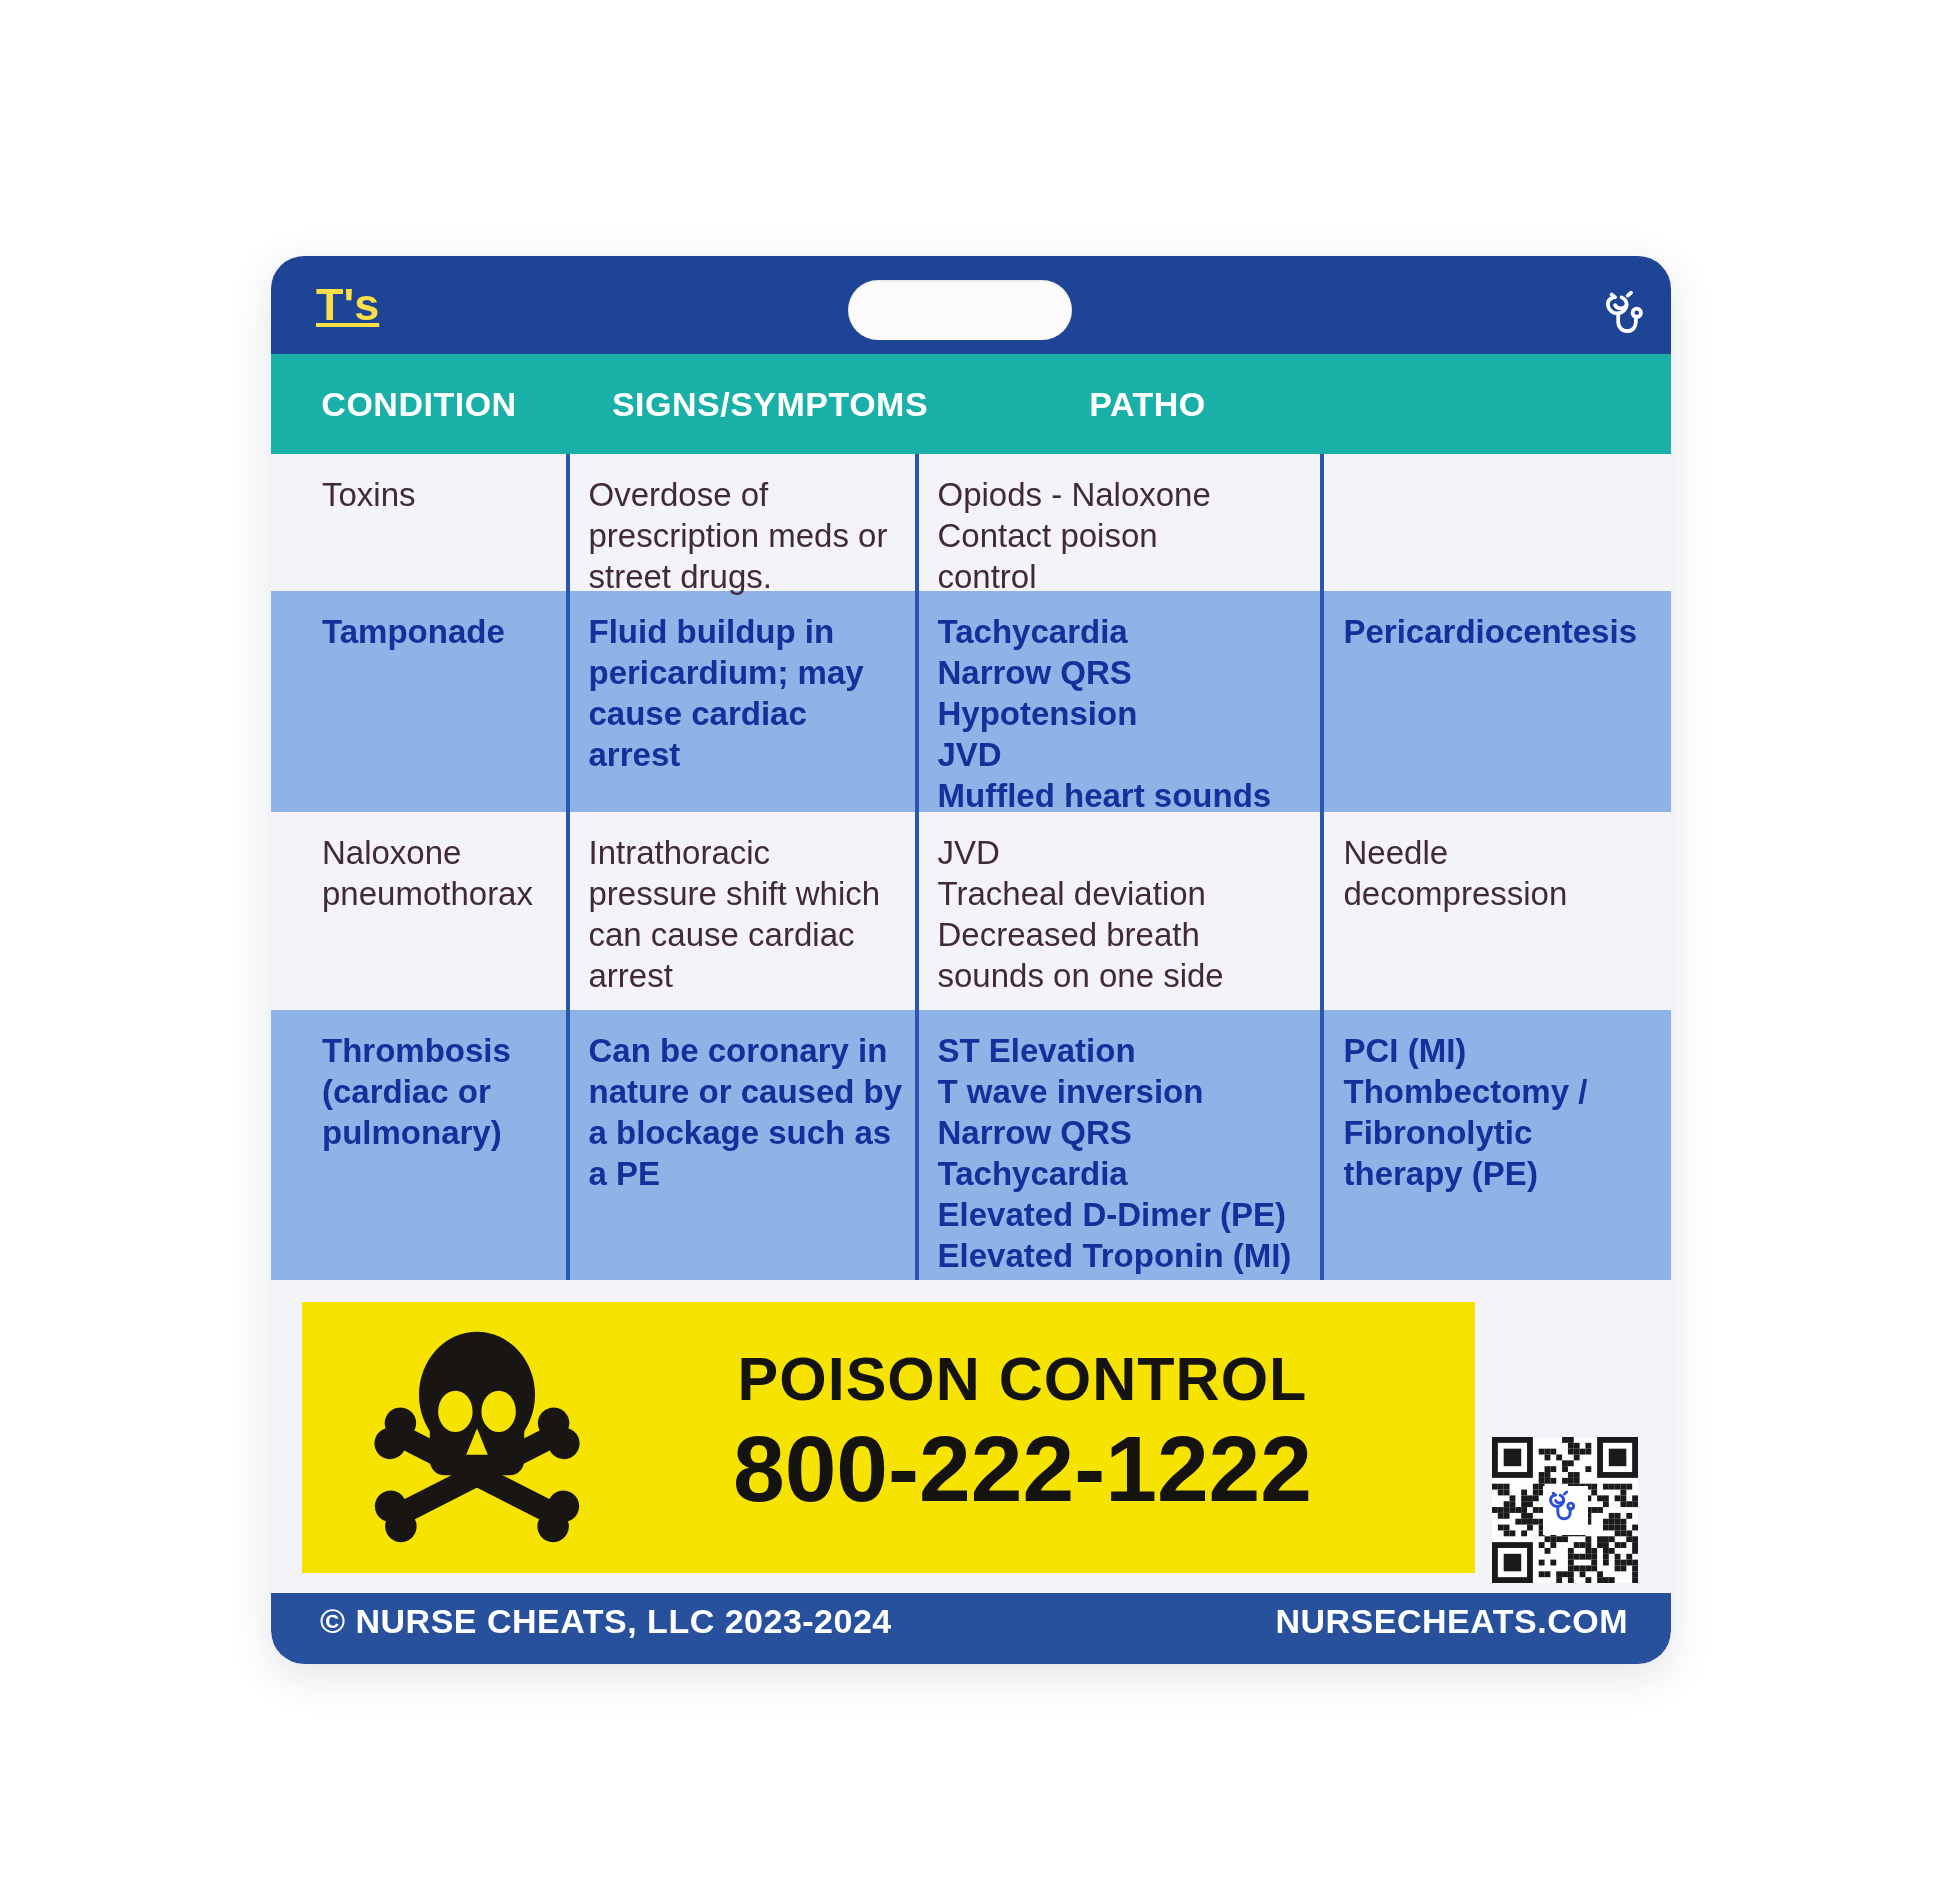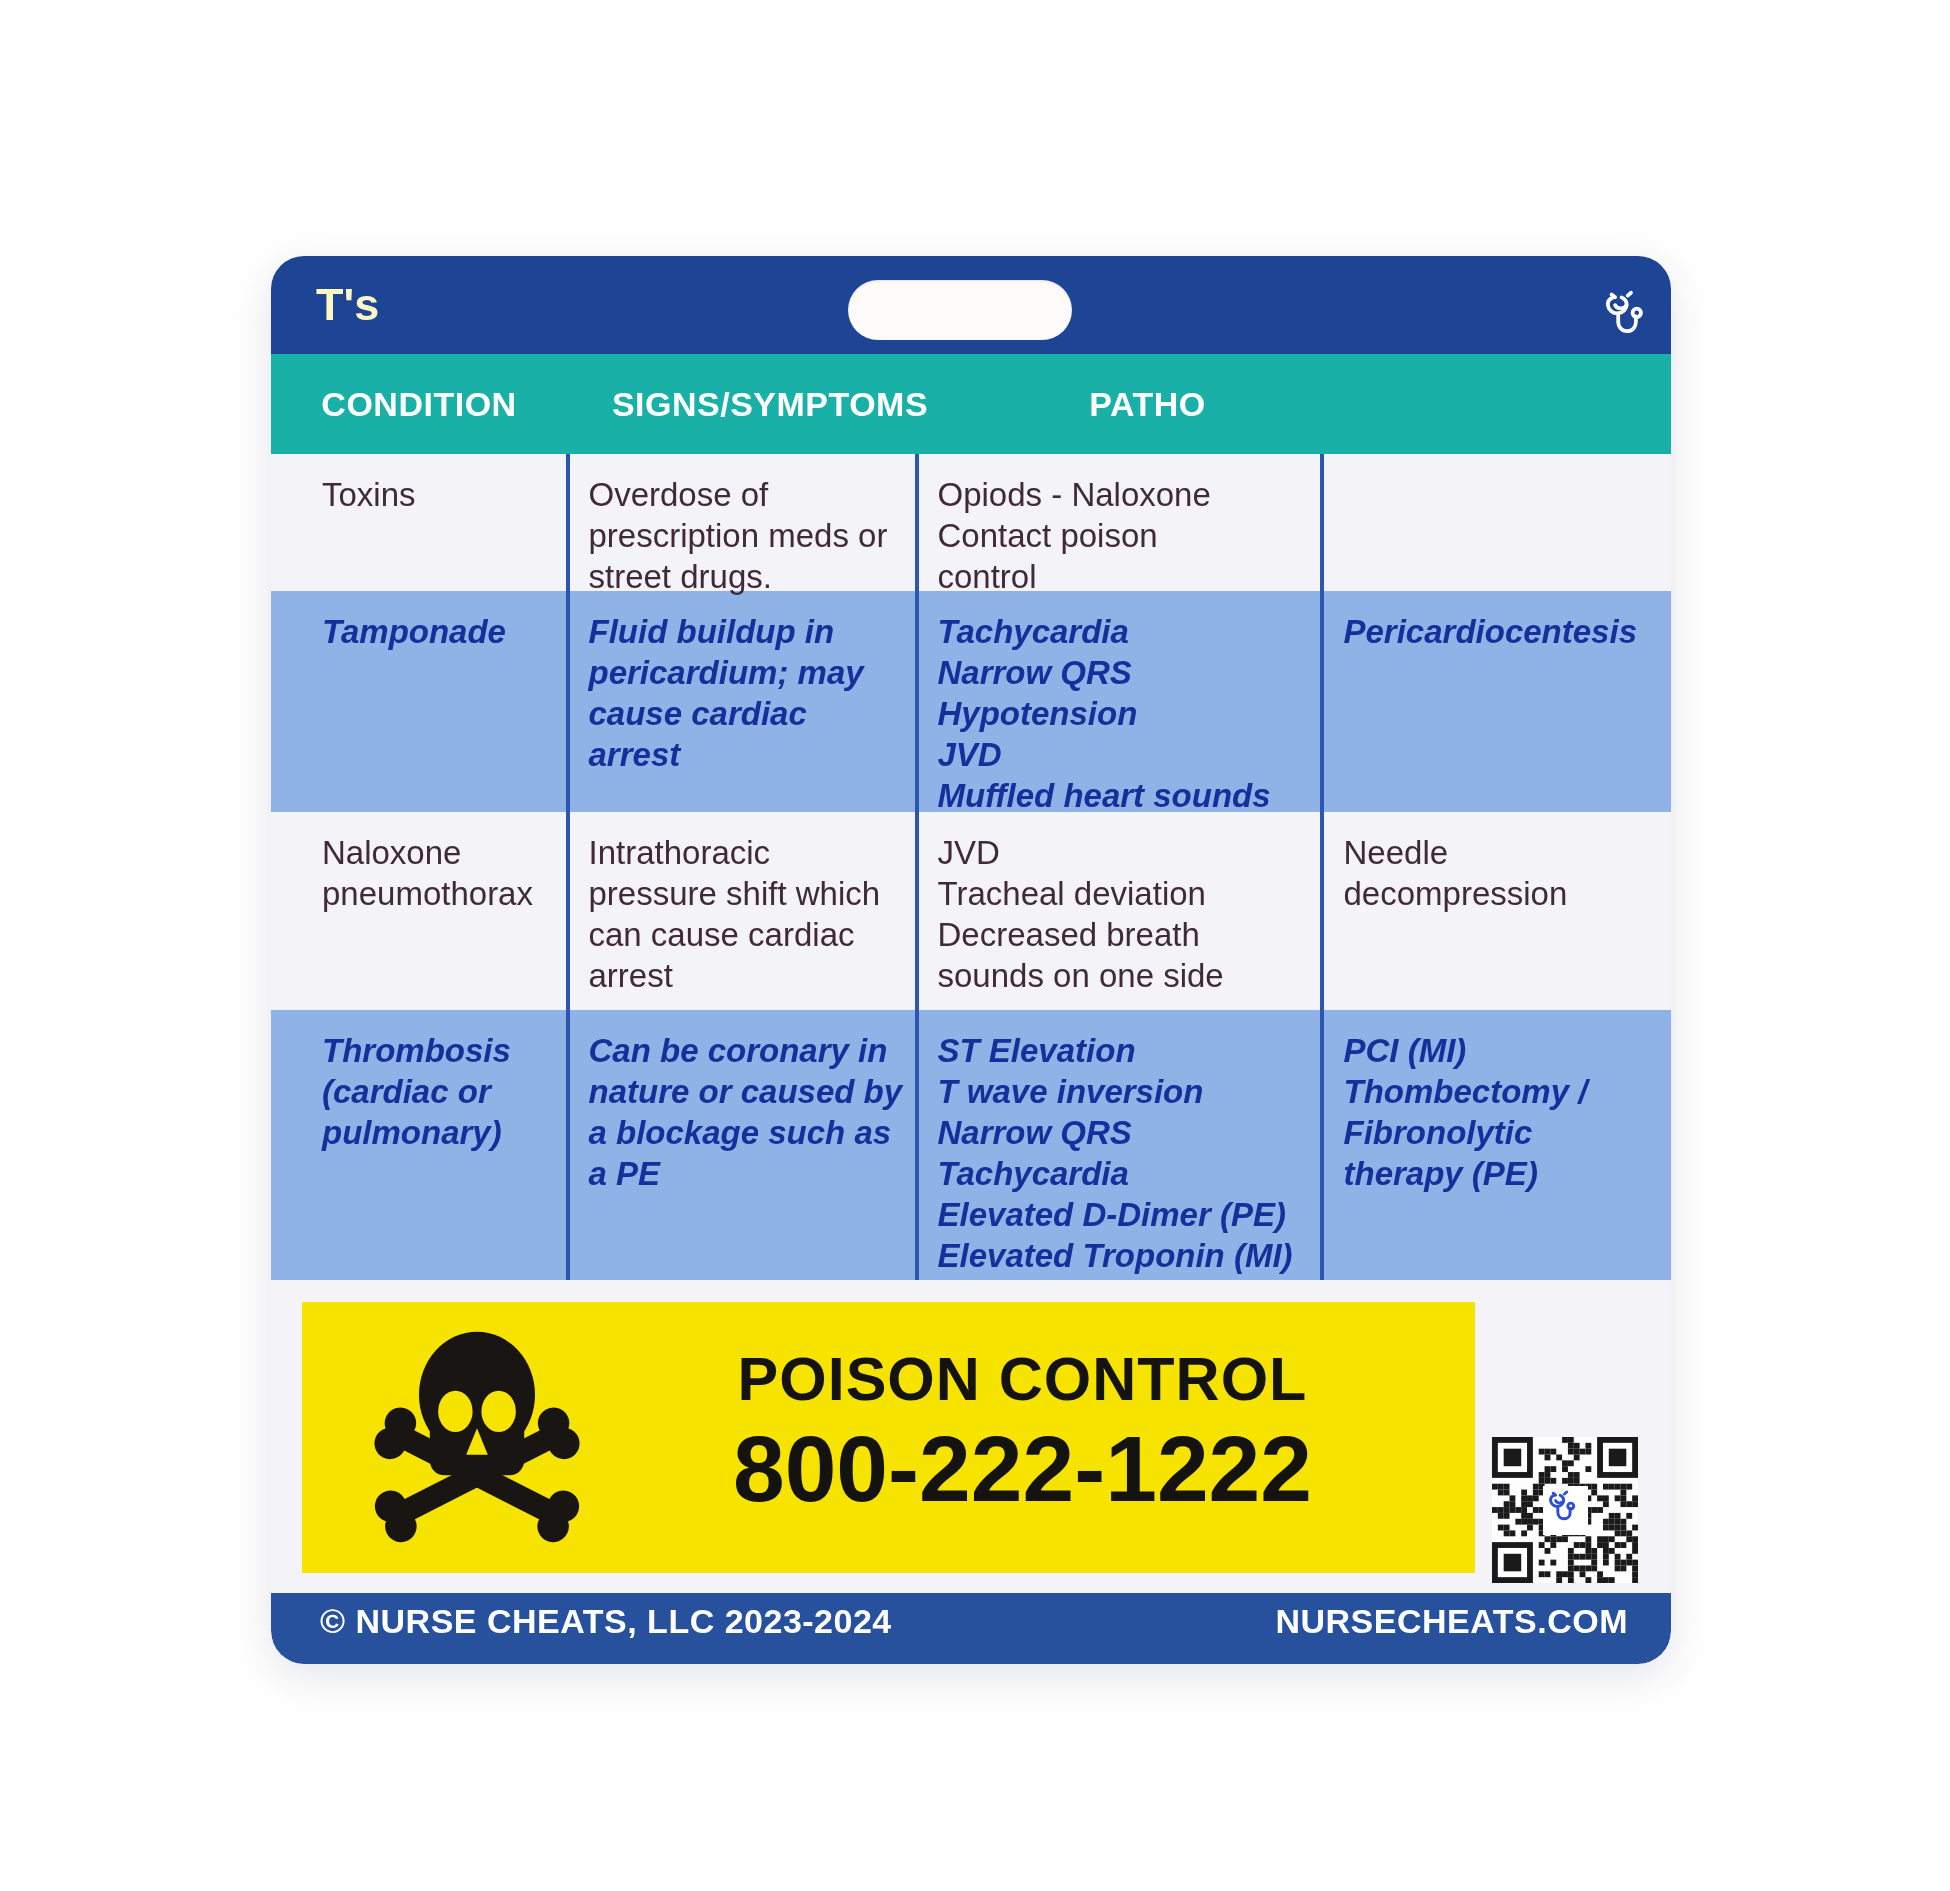--- a/index.html
+++ b/index.html
@@ -16,21 +16,21 @@
     overflow:hidden;
   }
   
   .card-header {
     position:absolute; left:0; top:0; width:100%; height:98px;
     background:#1e4496;
   }
   .card-title {
     position:absolute; left:45px; top:0; height:98px;
     display:flex; align-items:center;
-    color:#fef9c3; font-size:45px; font-weight:700;
+    color:#fde047; font-size:45px; font-weight:700;text-decoration:underline;
   }
   .badge-slot {
     position:absolute; left:577px; top:24.4px; width:224px; height:60px;
     border-radius:30px; background:#fdfcfa;
     box-shadow:inset 0 1px 2.9px rgba(0,0,0,0.12);
   }
   .steth-header {
     position:absolute; right:21.5px; top:29px; width:53px; height:57px;
     color:#ffffff;
   }
@@ -41,21 +41,21 @@
   }
   .th {
     display:flex; align-items:center; justify-content:center;
     color:#ffffff; font-size:34px; font-weight:700; letter-spacing:0.5px;
   }
   .c1 { width:296px; } .c2 { width:349px; } .c3 { width:406px; } .c4 { width:349px; }
   
   .table-body { position:absolute; left:0; top:198px; width:100%; }
   .row { display:flex; width:100%; }
   .row-light { background:#f4f3f8; }
-  .row-blue  { background:#8fb3e6;font-style:italic; }
+  .row-blue  { background:#8fb3e6; }
   .r1 { height:137px; } .r2 { height:221px; } .r3 { height:198px; } .r4 { height:270px; }
   .cell {
     font-size:33px; line-height:41px; white-space:pre-line;
     padding:19.5px 13.7px 0 21.5px;
   }
   .cell.c1 { padding-left:51px; }
   .row-light .cell { color:#402a3a; font-weight:400; }
   .row-blue  .cell { color:#16309b; font-weight:600; }
   .vline {
     position:absolute; top:198px; height:826px; width:3.9px;

